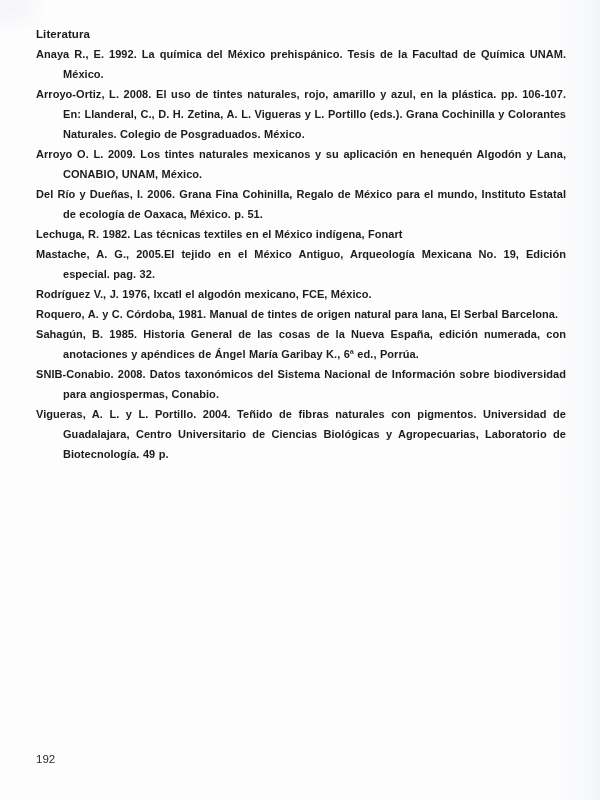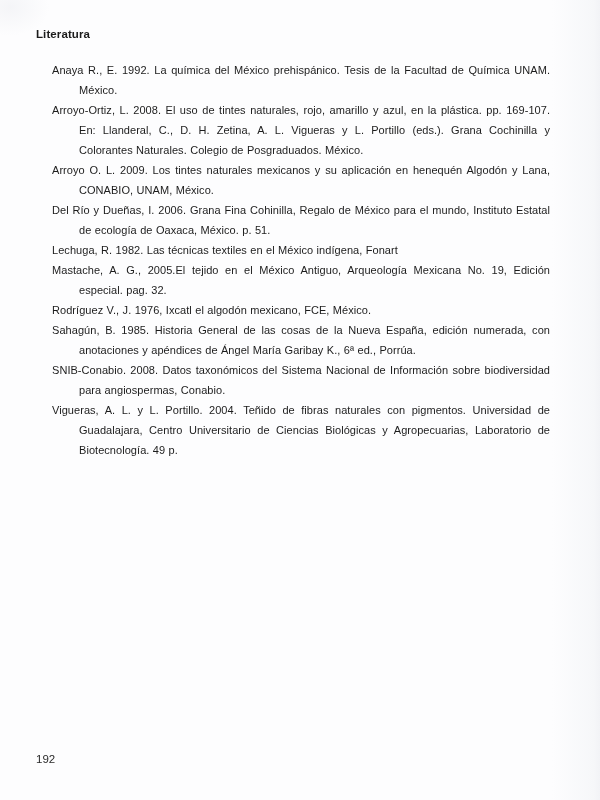--- a/index.html
+++ b/index.html
@@ -33,21 +33,22 @@
     width: 530px;
   }
   .doc-heading {
     font-size: 11.5px;
     font-weight: bold;
     line-height: 20px;
     margin: 0;
     letter-spacing: 0.1px;
   }
   .ref-list {
-    margin: 16px;
+    margin: 0;
+    font-weight: bold;
   }
   .ref-entry {
     margin: 0;
     font-size: 11px;
     line-height: 20px;
     text-align: justify;
     text-indent: -27px;
     padding-left: 27px;
     letter-spacing: 0.05px;
     word-spacing: 0.3px;
@@ -62,25 +63,26 @@
   }
 </style>
 </head>
 <body>
 
 <div class="scan-page">
   <div class="text-block">
     <h1 class="doc-heading">Literatura</h1>
     <div class="ref-list" id="ref-list">
         <p class="ref-entry">Anaya R., E. 1992. La química del México prehispánico. Tesis de la Facultad de Química UNAM. México.</p>
-        <p class="ref-entry">Arroyo-Ortiz, L. 2008. El uso de tintes naturales, rojo, amarillo y azul, en la plástica. pp. 169-107. En: Llanderal, C., D. H. Zetina, A. L. Vigueras y L. Portillo (eds.). Grana Cochinilla y Colorantes Naturales. Colegio de Posgraduados. México.</p>
+        <p class="ref-entry">Arroyo-Ortiz, L. 2008. El uso de tintes naturales, rojo, amarillo y azul, en la plástica. pp. 106-107. En: Llanderal, C., D. H. Zetina, A. L. Vigueras y L. Portillo (eds.). Grana Cochinilla y Colorantes Naturales. Colegio de Posgraduados. México.</p>
         <p class="ref-entry">Arroyo O. L. 2009. Los tintes naturales mexicanos y su aplicación en henequén Algodón y Lana, CONABIO, UNAM, México.</p>
         <p class="ref-entry">Del Río y Dueñas, I. 2006. Grana Fina Cohinilla, Regalo de México para el mundo, Instituto Estatal de ecología de Oaxaca, México. p. 51.</p>
         <p class="ref-entry">Lechuga, R. 1982. Las técnicas textiles en el México indígena, Fonart</p>
         <p class="ref-entry">Mastache, A. G., 2005.El tejido en el México Antiguo, Arqueología Mexicana No. 19, Edición especial. pag. 32.</p>
         <p class="ref-entry">Rodríguez V., J. 1976, Ixcatl el algodón mexicano, FCE, México.</p>
+        <p class="ref-entry">Roquero, A. y C. Córdoba, 1981. Manual de tintes de origen natural para lana, El Serbal Barcelona.</p>
         <p class="ref-entry">Sahagún, B. 1985. Historia General de las cosas de la Nueva España, edición numerada, con anotaciones y apéndices de Ángel María Garibay K., 6ª ed., Porrúa.</p>
         <p class="ref-entry">SNIB-Conabio. 2008. Datos taxonómicos del Sistema Nacional de Información sobre biodiversidad para angiospermas, Conabio.</p>
         <p class="ref-entry">Vigueras, A. L. y L. Portillo. 2004. Teñido de fibras naturales con pigmentos. Universidad de Guadalajara, Centro Universitario de Ciencias Biológicas y Agropecuarias, Laboratorio de Biotecnología. 49 p.</p>
       </div>
   </div>
   <div class="page-number">192</div>
 </div>
 
 </body></html>

